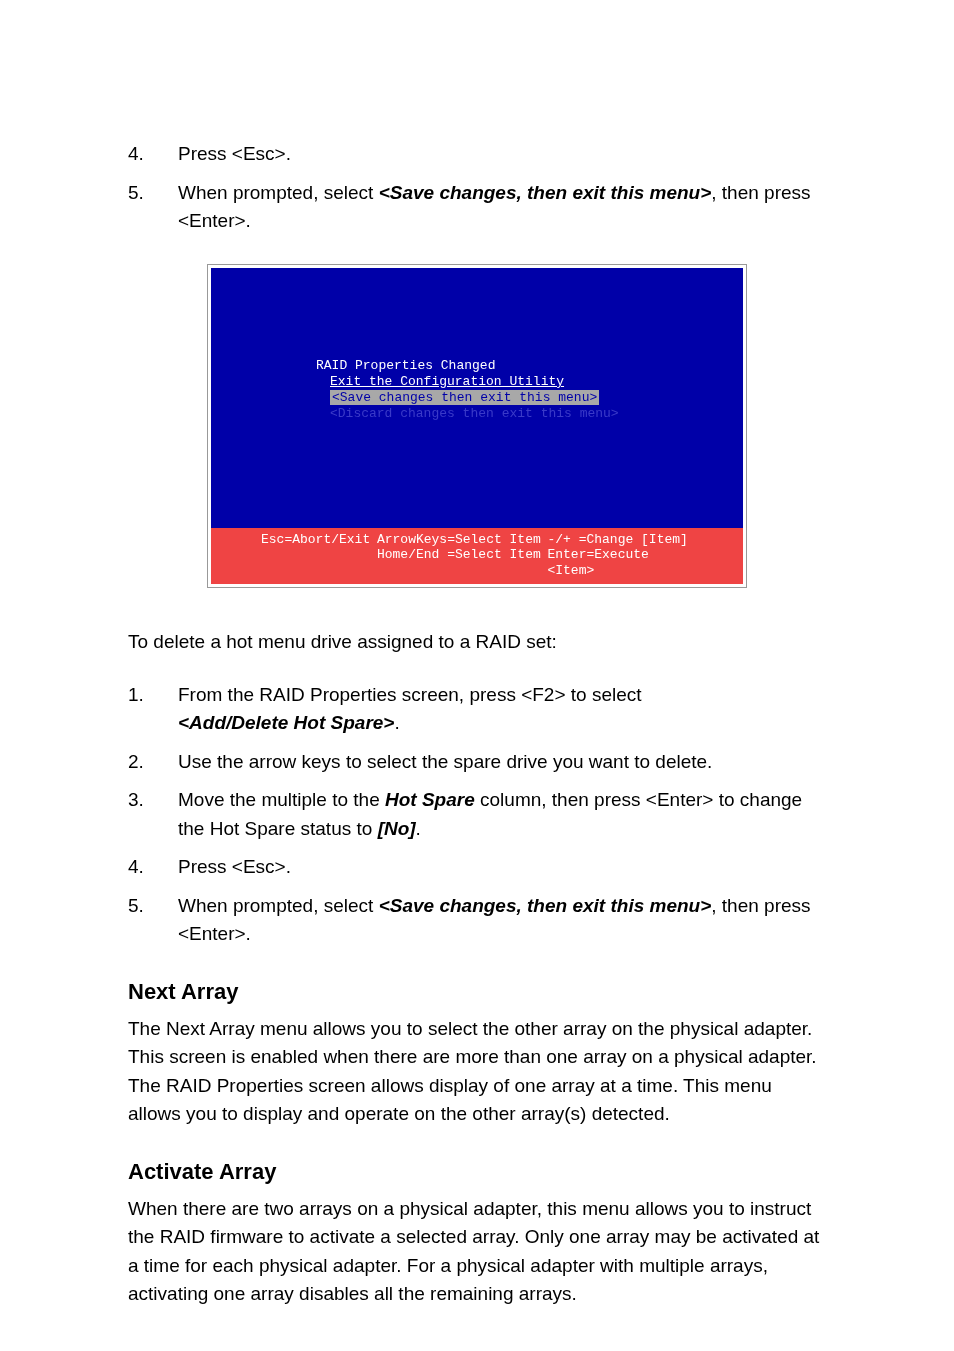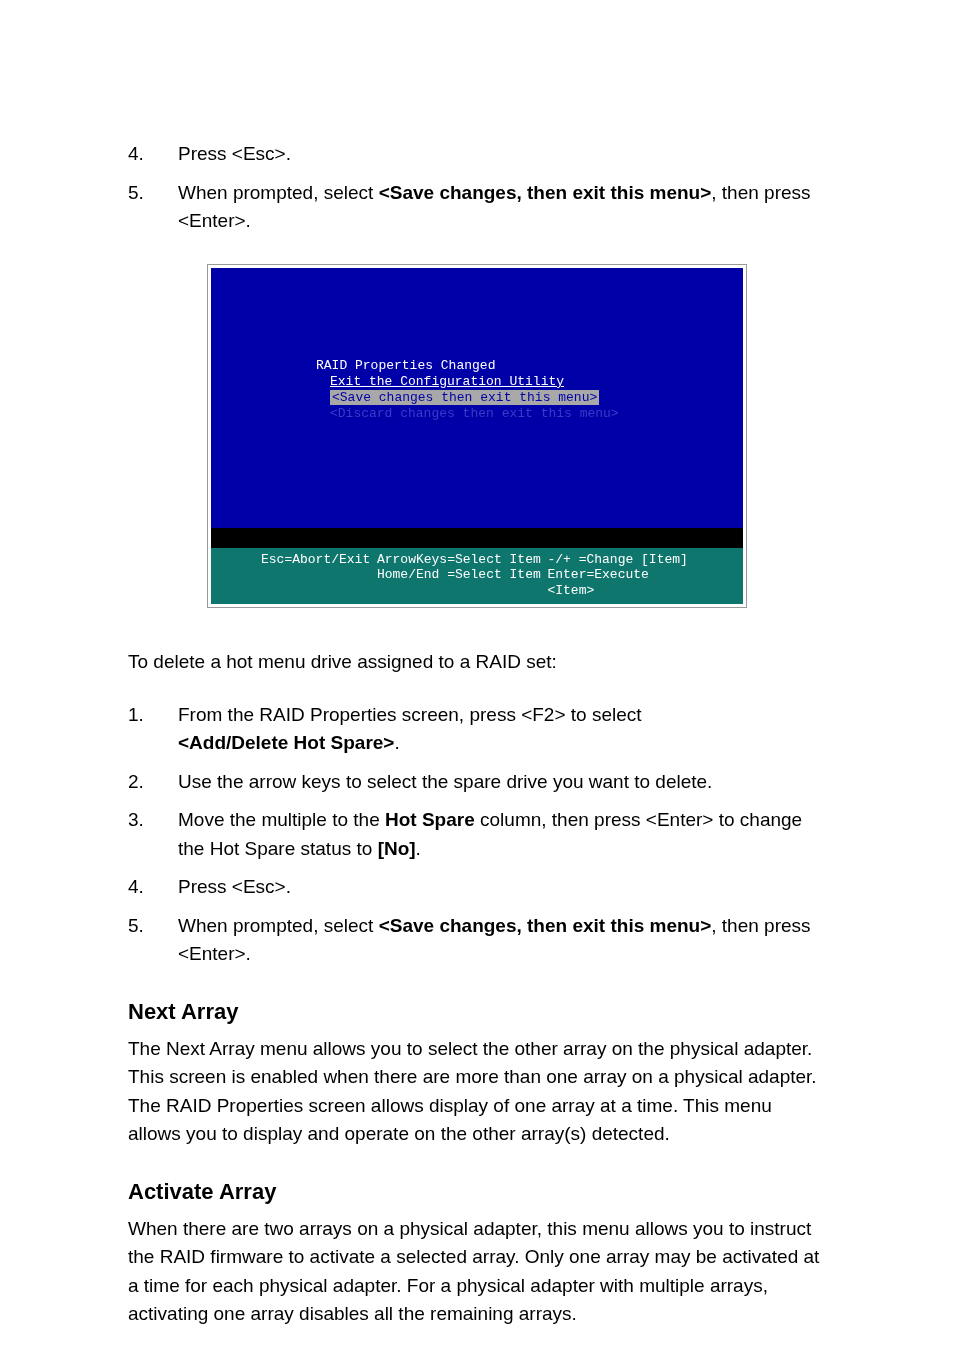--- a/index.html
+++ b/index.html
@@ -7,21 +7,21 @@
       font-family: Arial, Helvetica, sans-serif;
       background: #fff;
       width: 954px;
       padding: 140px 128px 60px 128px;
       color: #000;
     }
     .step-list { list-style: none; margin-bottom: 28px; }
     .step { display: flex; margin-bottom: 10px; line-height: 1.5; font-size: 19px; }
     .step-num { width: 50px; flex-shrink: 0; }
     .step-text { flex: 1; }
-    .bold { font-weight: bold; }
+    .bold { font-weight: bold; font-style: italic; }
     .screenshot {
       width: 540px;
       margin: 10px auto 40px auto;
       border: 1px solid #999;
       padding: 3px;
     }
     .screen-inner { background: #000; }
     .screen-blue {
       background: #0000a8;
       height: 260px;
@@ -30,28 +30,27 @@
       padding-left: 105px;
       font-family: 'Courier New', monospace;
       font-size: 13px;
     }
     .scr-white { color: #fff; }
     .scr-line { line-height: 1.25; }
     .scr-underlined { text-decoration: underline; }
     .scr-highlight { background: #a8a8a8; color: #0000a8; padding: 0 2px; }
     .scr-dim { color: #3a3ac8; }
     .screen-footer {
-      background: #0f766e;
+      background: #ef4444;
       color: #fff;
       font-family: 'Courier New', monospace;
       font-size: 13px;
       padding: 4px 50px 6px 50px;
       display: flex;
       line-height: 1.2;
-      margin-top: 20px;
     }
     .footer-col1 { width: 115px; }
     .footer-col2 { width: 190px; text-align: center; }
     .intro-text { font-size: 19px; line-height: 1.5; margin-bottom: 24px; }
     .section-title { font-size: 22px; font-weight: bold; margin-top: 30px; margin-bottom: 10px; }
     .section-body { font-size: 19px; line-height: 1.5; margin-bottom: 12px; }
   </style>
 </head>
 <body>
 

